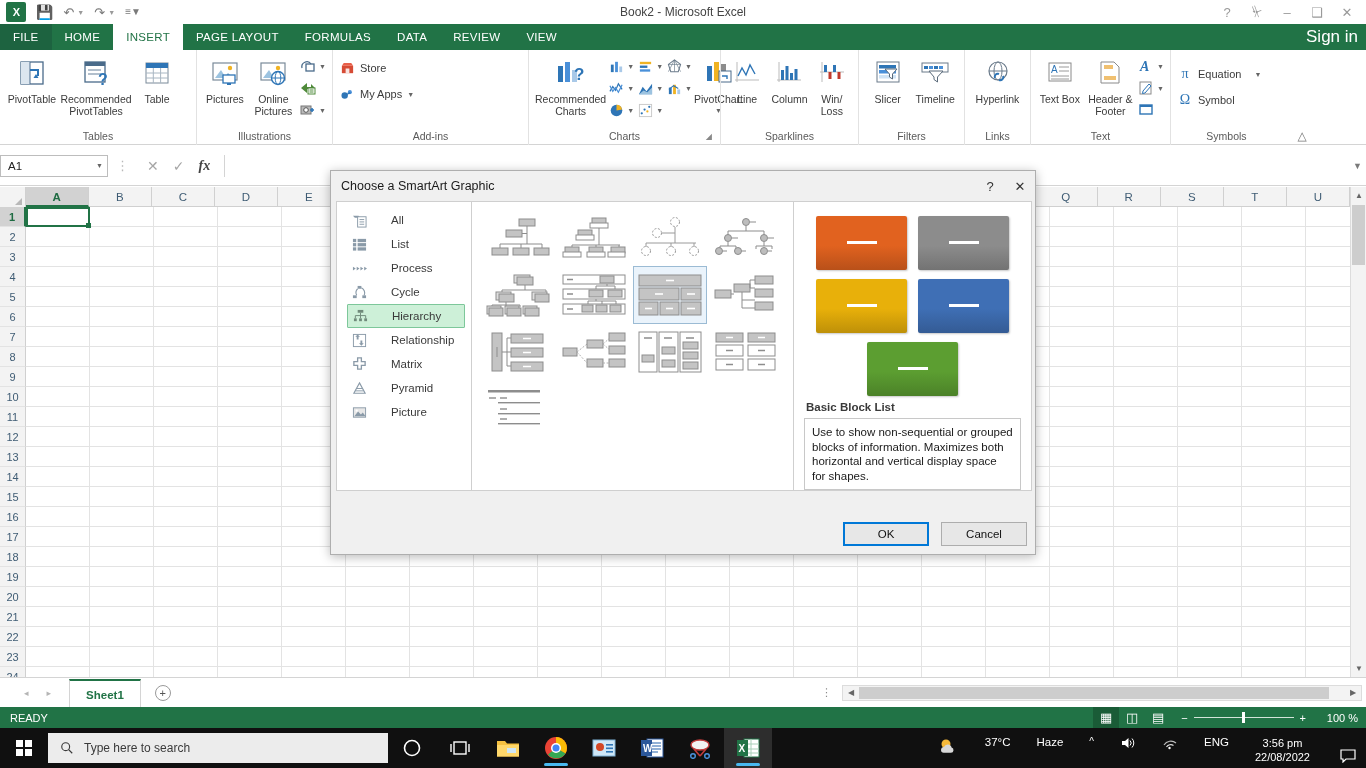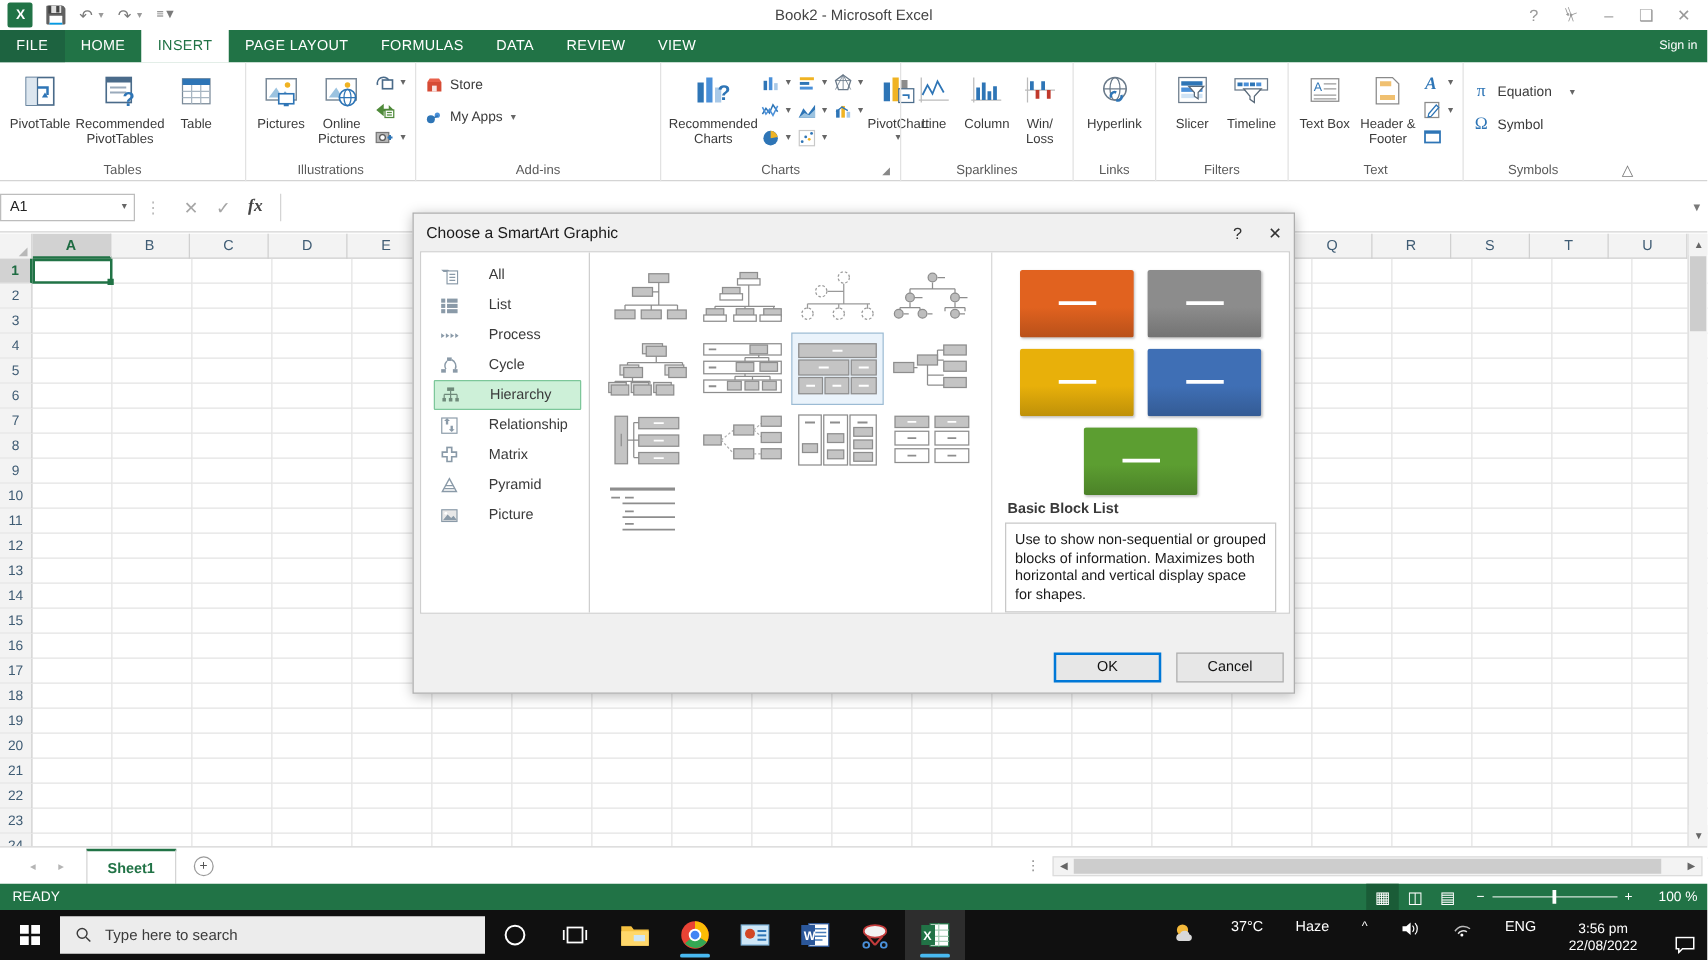--- a/index.html
+++ b/index.html
@@ -38,21 +38,21 @@
     position: absolute; left: 0; top: 24px; width: 1366px; height: 26px;
     background: #217346;
   }
   .tabs { display: flex; height: 26px; align-items: stretch; }
   .tab {
     padding: 0 13px; height: 26px; line-height: 26px; font-size: 11.5px;
     color: #ffffff; letter-spacing: .3px;
   }
   .tab.file { background: #1d6340; font-weight: normal; }
   .tab.active { background: #ffffff; color: #217346; }
-  .signin { position: absolute; right: 8px; top: 0; height: 26px; line-height: 26px; font-size: 10px; color: #fff; }
+  .signin { position: absolute; right: 8px; top: 0; height: 26px; line-height: 26px; font-size: 17px; color: #fff; }
 
   
   .ribbon {
     position: absolute; left: 0; top: 50px; width: 1366px; height: 95px;
     background: #ffffff; border-bottom: 1px solid #d4d4d4;
   }
   .groups { display: flex; height: 95px; }
   .group { position: relative; height: 95px; padding: 3px 6px 0 6px; display: flex; flex-direction: column; }
   .group + .group { border-left: 1px solid #e2e2e2; }
   .group-body { flex: 1; display: flex; align-items: flex-start; gap: 2px; }
@@ -508,37 +508,20 @@
                 <rect x="16" y="5" width="3" height="7" fill="#2e75b6"></rect>
                   <rect x="20.5" y="12" width="3" height="7" fill="#c0392b"></rect>
               </svg>
             </div>
             <span>Win/ Loss</span>
           </div>
         </div>
         <div class="group-label">Sparklines</div>
       </div>
 
-      <div class="group" style="width:66px">
-        <div class="group-body">
-          <div class="bigbtn" style="width:54px">
-            <div class="bigicon">
-              <svg width="30" height="28" viewBox="0 0 30 28">
-                <circle cx="15" cy="12" r="9" fill="none" stroke="#6a7a8a" stroke-width="1.2"></circle>
-                <ellipse cx="15" cy="12" rx="4" ry="9" fill="none" stroke="#6a7a8a" stroke-width="1"></ellipse>
-                <line x1="6" y1="12" x2="24" y2="12" stroke="#6a7a8a"></line>
-                <path d="M12 19 a3 3 0 0 1 4 -4 M16 21 a3 3 0 0 0 4 -4" fill="none" stroke="#2e75b6" stroke-width="2"></path>
-              </svg>
-            </div>
-            <span>Hyperlink</span>
-          </div>
-        </div>
-        <div class="group-label">Links</div>
-      </div>
-
       <div class="group" style="width:106px">
         <div class="group-body">
           <div class="bigbtn w52">
             <div class="bigicon">
               <svg width="30" height="28" viewBox="0 0 30 28">
                 <rect x="4" y="3" width="22" height="20" fill="#fff" stroke="#6a7a8a"></rect>
                 <rect x="6" y="6" width="17" height="3.5" fill="#2e75b6"></rect>
                 <rect x="6" y="11" width="17" height="3.5" fill="#4a90d9"></rect>
                 <rect x="6" y="16" width="17" height="3.5" fill="#cfe3f5"></rect>
                 <path d="M12 10 h12 l-4.5 5 v5 l-3 -2 v-3 z" fill="#fff" stroke="#5a6a7a"></path>
@@ -554,20 +537,37 @@
                   <rect x="10" y="7" width="4" height="3" fill="#4a90d9"></rect>
                 <rect x="15" y="7" width="4" height="3" fill="#2e75b6"></rect>
                   <rect x="20" y="7" width="4" height="3" fill="#4a90d9"></rect>
                 <path d="M10 12 h14 l-5.5 6 v5 l-3.5 -2.5 v-2.5 z" fill="#fff" stroke="#5a6a7a"></path>
               </svg>
             </div>
             <span>Timeline</span>
           </div>
         </div>
         <div class="group-label">Filters</div>
+      </div>
+
+      <div class="group" style="width:66px">
+        <div class="group-body">
+          <div class="bigbtn" style="width:54px">
+            <div class="bigicon">
+              <svg width="30" height="28" viewBox="0 0 30 28">
+                <circle cx="15" cy="12" r="9" fill="none" stroke="#6a7a8a" stroke-width="1.2"></circle>
+                <ellipse cx="15" cy="12" rx="4" ry="9" fill="none" stroke="#6a7a8a" stroke-width="1"></ellipse>
+                <line x1="6" y1="12" x2="24" y2="12" stroke="#6a7a8a"></line>
+                <path d="M12 19 a3 3 0 0 1 4 -4 M16 21 a3 3 0 0 0 4 -4" fill="none" stroke="#2e75b6" stroke-width="2"></path>
+              </svg>
+            </div>
+            <span>Hyperlink</span>
+          </div>
+        </div>
+        <div class="group-label">Links</div>
       </div>
 
       <div class="group" style="width:140px">
         <div class="group-body">
           <div class="bigbtn w46">
             <div class="bigicon">
               <svg width="28" height="26" viewBox="0 0 28 26">
                 <rect x="3" y="3" width="22" height="18" fill="#fff" stroke="#8a8a8a"></rect>
                 <text x="5" y="13" font-size="10" fill="#2e75b6" font-family="Liberation Sans, sans-serif">A</text>
                 <line x1="13" y1="7" x2="23" y2="7" stroke="#9a9a9a"></line>

